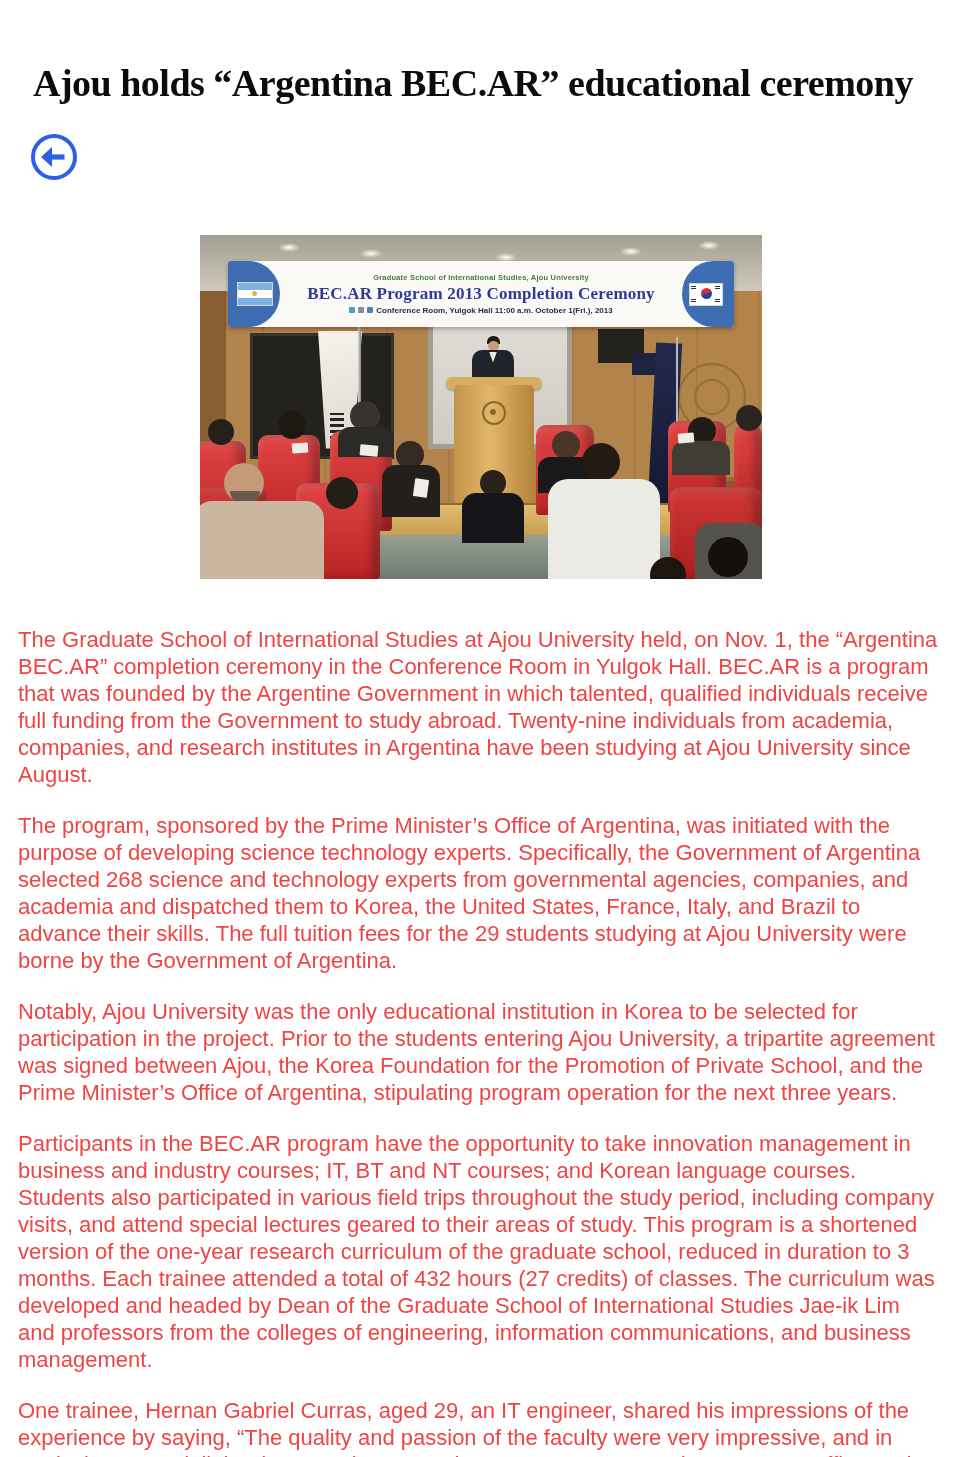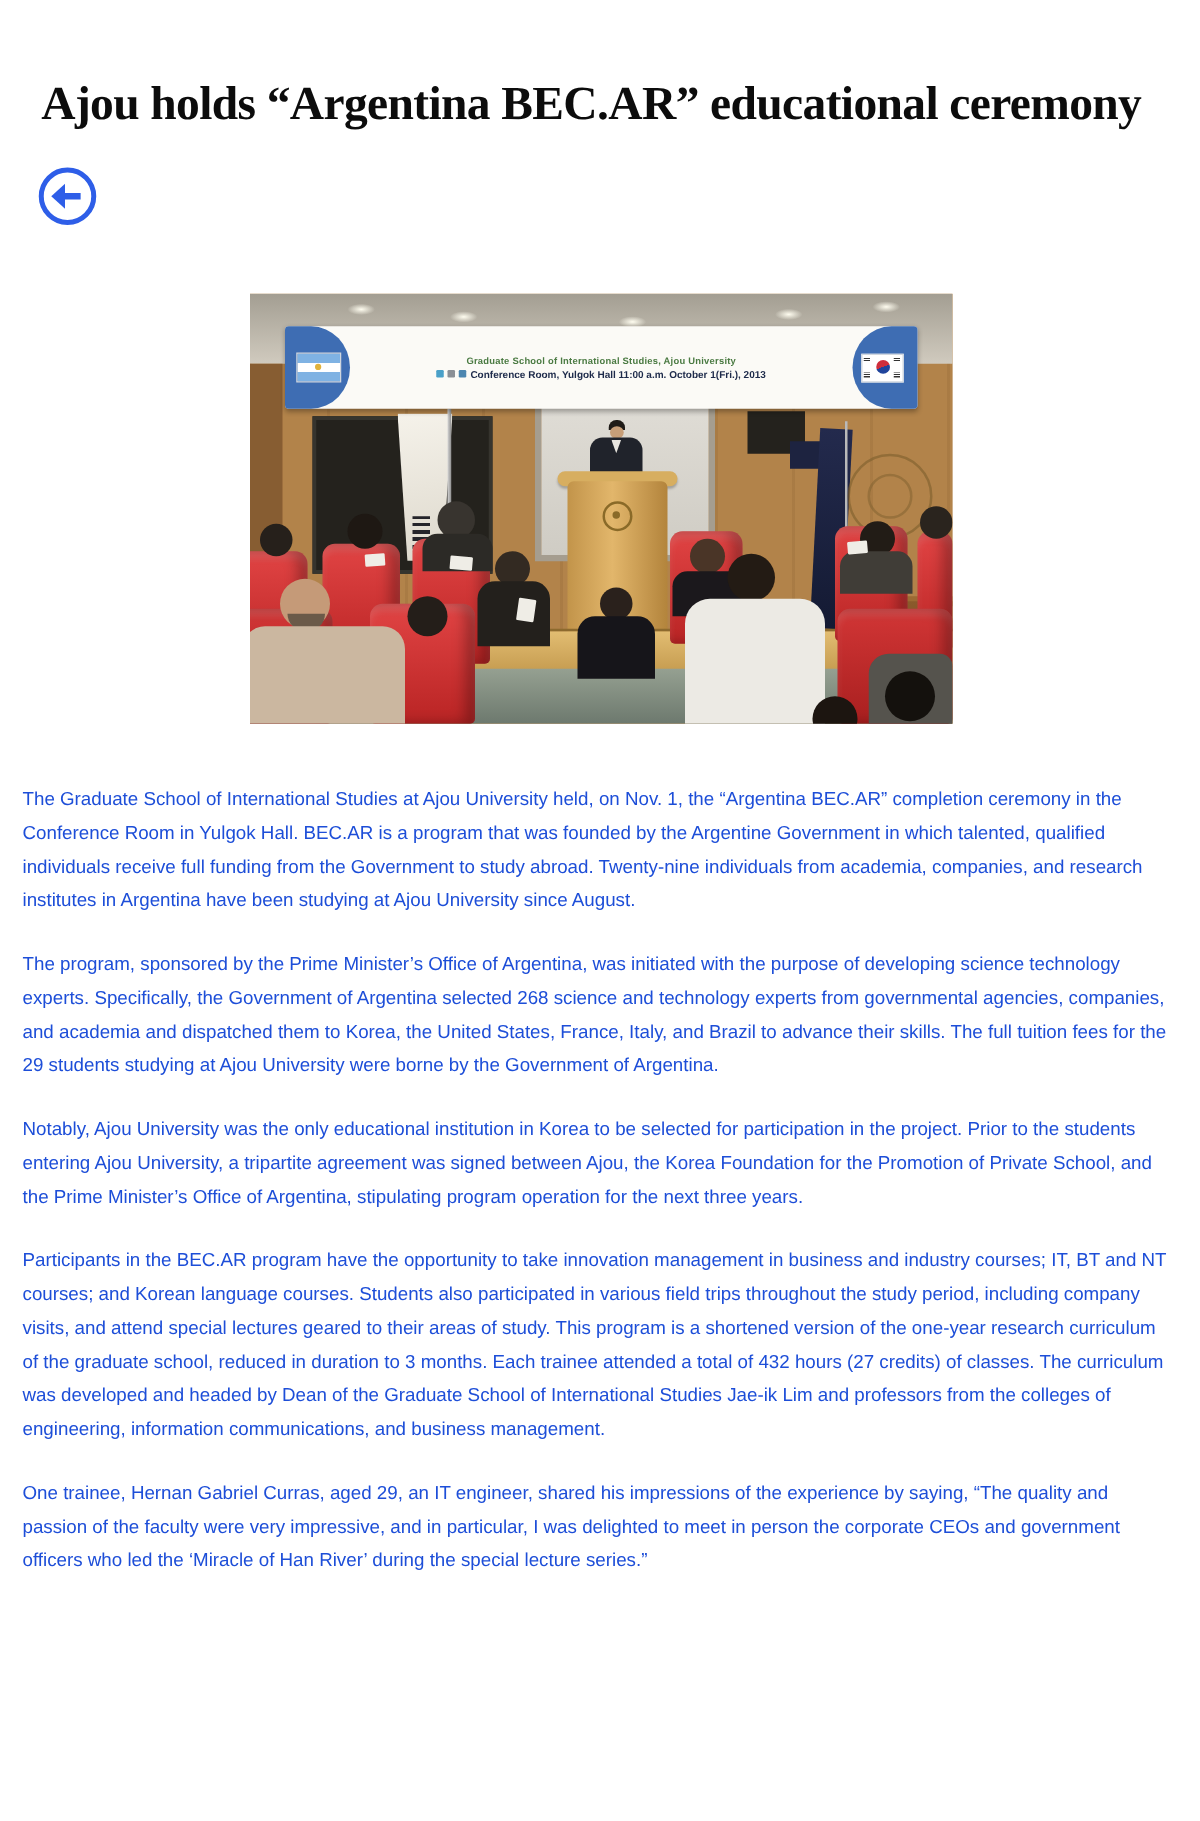--- a/index.html
+++ b/index.html
@@ -97,23 +97,23 @@
   .bn2{font-family:"Liberation Serif",serif;font-size:17px;font-weight:700;color:#2d3a96;letter-spacing:.2px;}
   .bn3-row{position:static;display:flex;align-items:center;gap:3px;}
   .bn-logo{position:static;width:6px;height:6px;border-radius:1px;}
   .bn3{font-size:8px;font-weight:700;color:#1d2a4a;}
 
   
   .article{margin:47px 20px 0 18px;padding-bottom:35px;}
   .article p{
     max-width:922px;
     margin:0 0 24px 0;
-    font-size:15px;
+    font-size:22px;
     line-height:27px;
-    color:#1d4ed8;
+    color:#ef4444;
   }
 </style>
 </head>
 <body>
 
 <h1 class="page-title">Ajou holds “Argentina BEC.AR” educational ceremony</h1>
 
 <button class="back-btn" aria-label="back">
   <svg viewBox="0 0 48 48" width="48" height="48">
     <circle cx="24" cy="24" r="21" fill="none" stroke="#2e5ee8" stroke-width="4"></circle>
@@ -166,20 +166,21 @@
     <div class="ph-flag-ar-sun"></div>
     <div class="ph-banner-capR"></div>
     <div class="ph-flag-kr"></div>
     <div class="ph-flag-kr-circle"></div>
     <div class="ph-kr-bar" style="right:38px;top:24px"></div>
     <div class="ph-kr-bar" style="right:14px;top:24px"></div>
     <div class="ph-kr-bar" style="right:38px;top:37px"></div>
     <div class="ph-kr-bar" style="right:14px;top:37px"></div>
     <div class="ph-banner-text">
       <span class="bn1">Graduate School of International Studies, Ajou University</span>
+      <span class="bn2">BEC.AR Program 2013 Completion Ceremony</span>
       <span class="bn3-row">
         <span class="bn-logo" style="background:#4aa0c8"></span>
         <span class="bn-logo" style="background:#8a8f96"></span>
         <span class="bn-logo" style="background:#4c86b0"></span>
         <span class="bn3">Conference Room, Yulgok Hall 11:00 a.m. October 1(Fri.), 2013</span>
       </span>
     </div>
   </div>
 
   <div class="chair" style="left:-14px;top:206px;width:60px;height:92px"></div>

